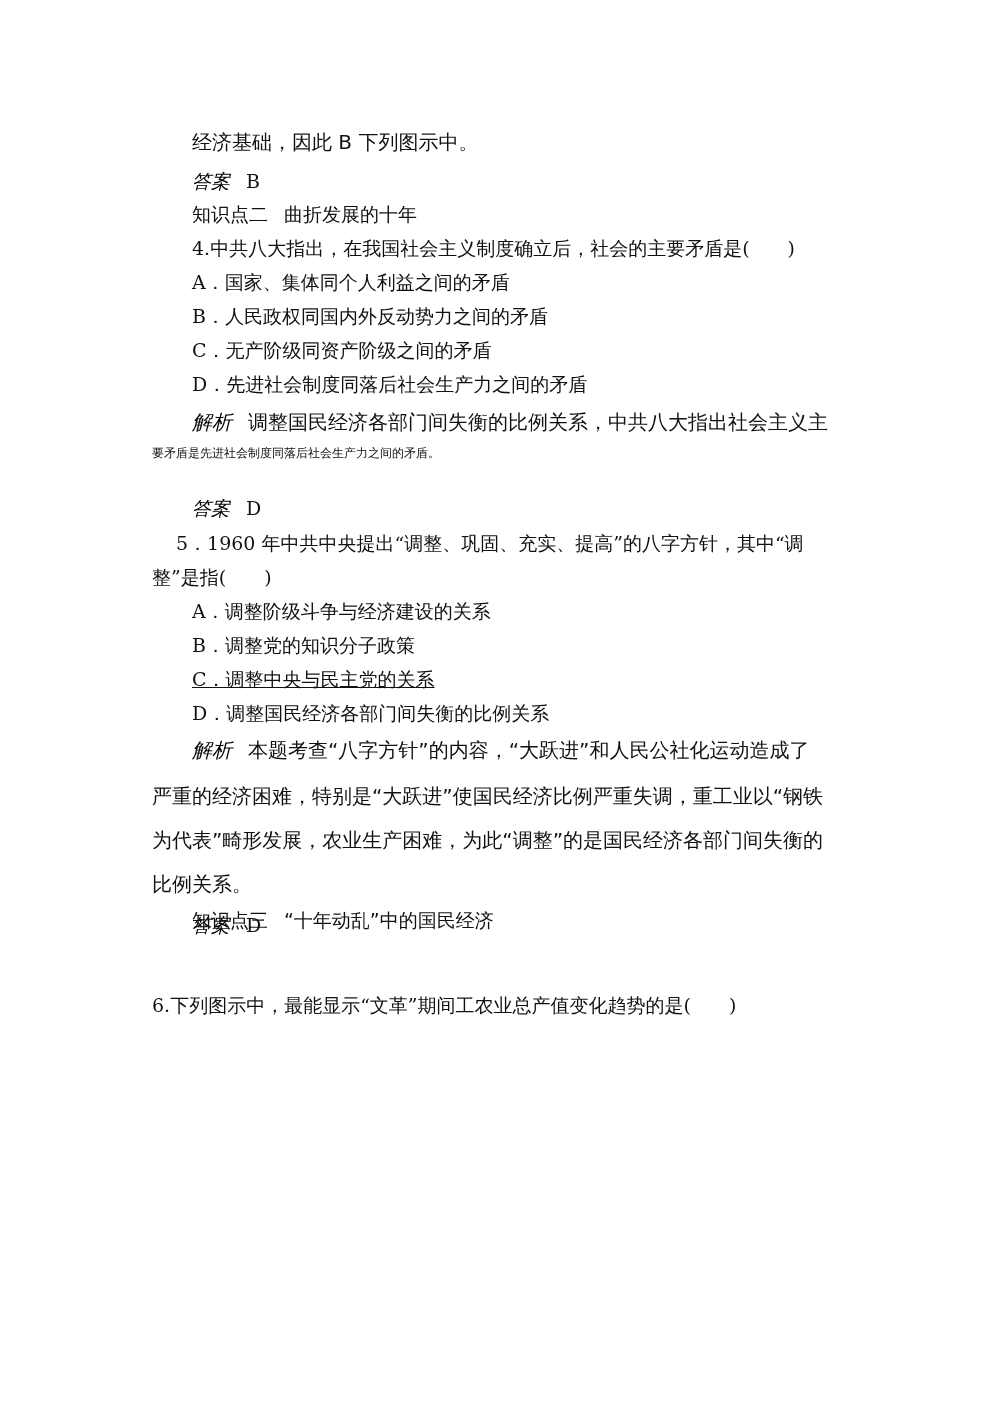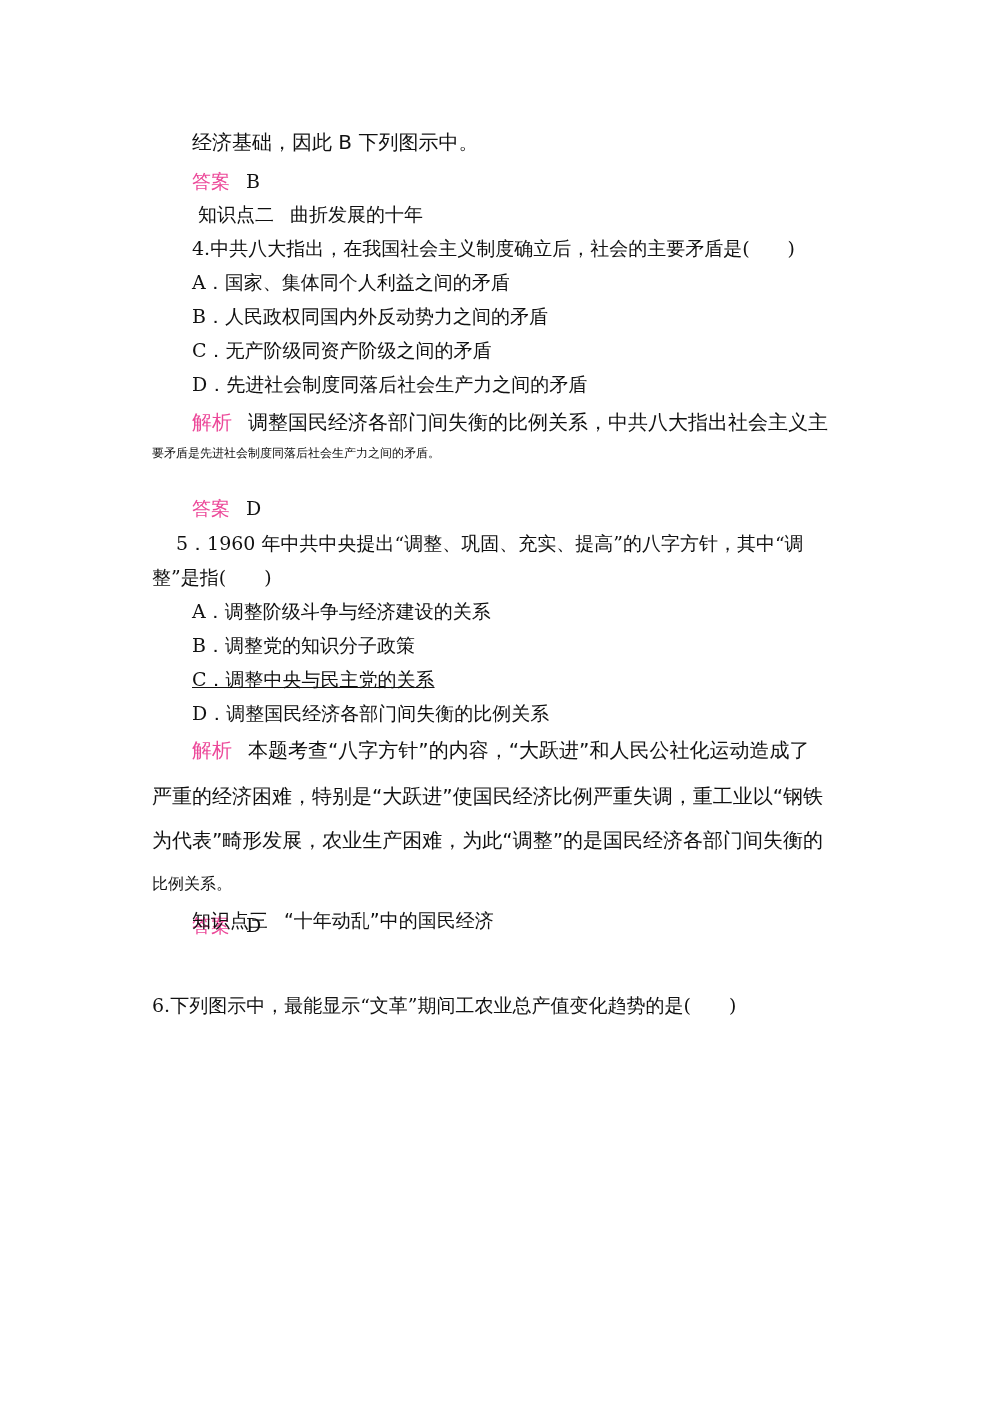--- a/index.html
+++ b/index.html
@@ -1,33 +1,33 @@
 <!DOCTYPE html>
 <html><head>
   <meta charset="utf-8">
   <style>
     html, body { margin: 0; padding: 0; background: #ffffff; }
     body { width: 1000px; height: 1414px; position: relative; overflow: hidden;
       font-family: "DejaVu Serif", "Liberation Serif", serif; color: #111; }
     .line { position: absolute; left: 0; white-space: nowrap; font-size: 19px; line-height: 24px; }
     .sans { font-family: "DejaVu Sans", "Liberation Sans", sans-serif; }
-    .red { color: #ec4899; }
+    .red { color: #000000; font-style: italic; }
     .label { display: inline-block; margin-right: 16px; }
   </style>
 </head>
 <body>
 
 <div>
   <div class="line sans" style="left:192px; top:130px; font-size:20px;">经济基础，因此 B 下列图示中。</div>
 
   <div class="line" style="left:192px; top:169px;">
     <span class="red sans label">答案</span><span>B</span>
   </div>
 
-  <div class="line" style="left:192px; top:202px;margin-left:6px;">
+  <div class="line" style="left:192px; top:202px;">
     <span class="label">知识点二</span><span class="sans">曲折发展的十年</span>
   </div>
 
   <div class="line" style="left:192px; top:236px;">4.中共八大指出，在我国社会主义制度确立后，社会的主要矛盾是(　　)</div>
   <div class="line" style="left:192px; top:270px;">A．国家、集体同个人利益之间的矛盾</div>
   <div class="line" style="left:192px; top:304px;">B．人民政权同国内外反动势力之间的矛盾</div>
   <div class="line" style="left:192px; top:338px;">C．无产阶级同资产阶级之间的矛盾</div>
   <div class="line" style="left:192px; top:372px;">D．先进社会制度同落后社会生产力之间的矛盾</div>
 
   <div class="line sans" style="left:192px; top:410px; font-size:20px;">
@@ -44,21 +44,21 @@
   <div class="line" style="left:192px; top:599px;">A．调整阶级斗争与经济建设的关系</div>
   <div class="line" style="left:192px; top:633px;">B．调整党的知识分子政策</div>
   <div class="line" style="left:192px; top:667px;text-decoration:underline;">C．调整中央与民主党的关系</div>
   <div class="line" style="left:192px; top:701px;">D．调整国民经济各部门间失衡的比例关系</div>
 
   <div class="line sans" style="left:192px; top:738px; font-size:20px;">
     <span class="red label">解析</span><span>本题考查“八字方针”的内容，“大跃进”和人民公社化运动造成了</span>
   </div>
   <div class="line sans" style="left:152px; top:784px; font-size:20px;text-align:right;">严重的经济困难，特别是“大跃进”使国民经济比例严重失调，重工业以“钢铁</div>
   <div class="line sans" style="left:152px; top:828px; font-size:20px;">为代表”畸形发展，农业生产困难，为此“调整”的是国民经济各部门间失衡的</div>
-  <div class="line sans" style="left:152px; top:872px; font-size:16px;">比例关系。</div>
+  <div class="line sans" style="left:152px; top:872px; font-size:20px;">比例关系。</div>
 
   <div class="line" style="left:192px; top:913px;">
     <span class="red sans label">答案</span><span>D</span>
   </div>
 
   <div class="line" style="left:192px; top:908px;">
     <span class="label">知识点三</span><span class="sans">“十年动乱”中的国民经济</span>
   </div>
 
   <div class="line" style="left:152px; top:993px;">6.下列图示中，最能显示“文革”期间工农业总产值变化趋势的是(　　)</div>

